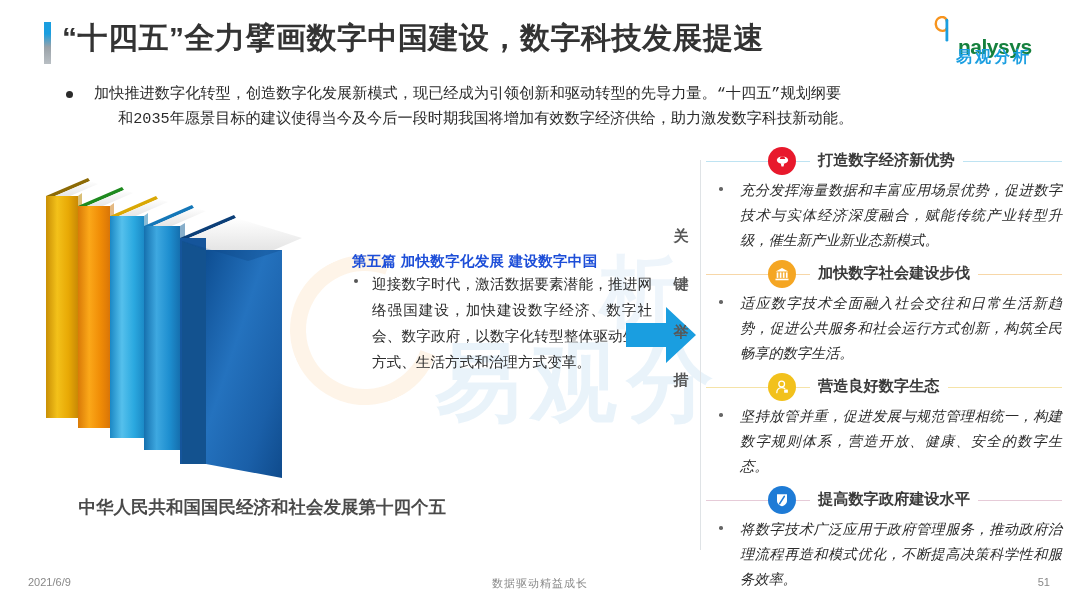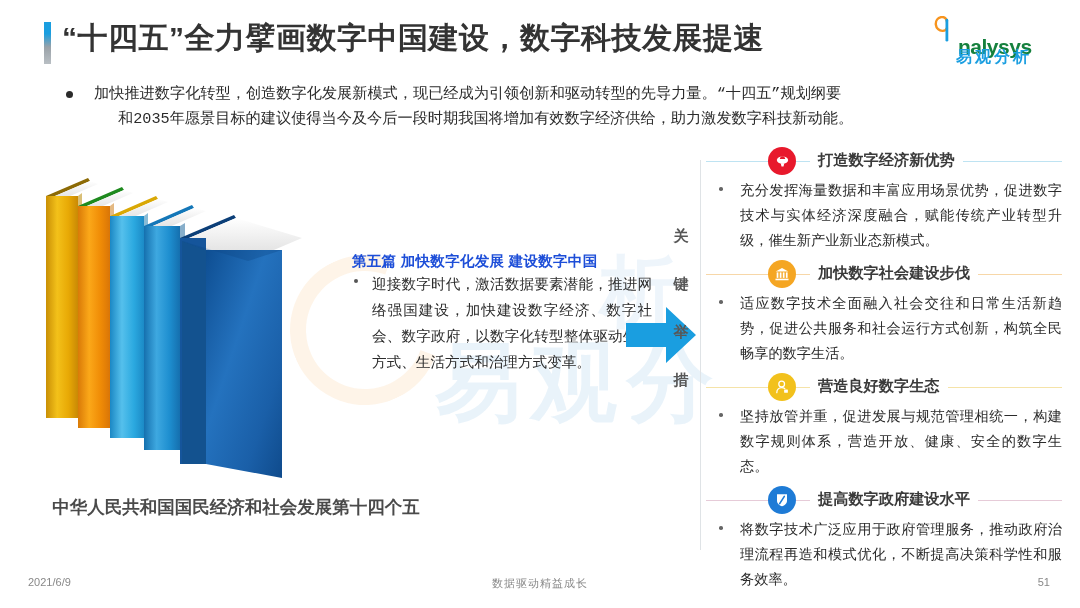--- a/index.html
+++ b/index.html
@@ -77,21 +77,21 @@
 
   
   .books { position: absolute; left: 38px; top: 168px; width: 280px; height: 320px; z-index: 1; }
 
   
   .book-caption {
     position: absolute; left: 26px; top: 494px; width: 420px;
     font-size: 17.5px; font-weight: bold; color: #4a4a4a;
     line-height: 26px; text-align: center;
   }
-  .book-caption .bc1 { display: block; text-align: center; }
+  .book-caption .bc1 { display: block; text-align: right; }
   .book-caption .bc2 { display: block; text-align: center; padding-right: 24px; }
 
   
   .mid { position: absolute; left: 352px; top: 252px; width: 300px; z-index: 2; }
   .mid-head {
     font-size: 14.5px; font-weight: bold; color: #1d4ed8;
     letter-spacing: 0.3px; margin-bottom: 0; white-space: nowrap;
   }
   .mid-body { position: relative; padding-left: 20px; }
   .mid-dot {
@@ -130,21 +130,21 @@
     width: 28px; height: 28px; border-radius: 50%;
     display: flex; align-items: center; justify-content: center;
     z-index: 2;
   }
   .sec-icon svg { display: block; }
   .sec-title {
     position: absolute; left: 104px; top: 4px;
     font-size: 15.2px; font-weight: bold; color: #3a3a3a;
     background: #fff; padding: 0 8px; white-space: nowrap; z-index: 2;
   }
-  .sec-body { position: relative; padding: 2px 0 6px 34px; }
+  .sec-body { position: relative; padding: 2px 0 6px 34px; font-style: italic; }
   .sec-dot {
     position: absolute; left: 13px; top: 11px;
     width: 3.5px; height: 3.5px; border-radius: 50%; background: #666;
   }
   .sec-text { font-size: 14.2px; line-height: 25px; color: #2b2b2b; text-align: justify; }
 
   
   .footer { position: absolute; left: 0; bottom: 10px; width: 1080px; height: 22px; }
   .f-date { position: absolute; left: 28px; top: 0; font-size: 11px; color: #888; }
   .f-center {

